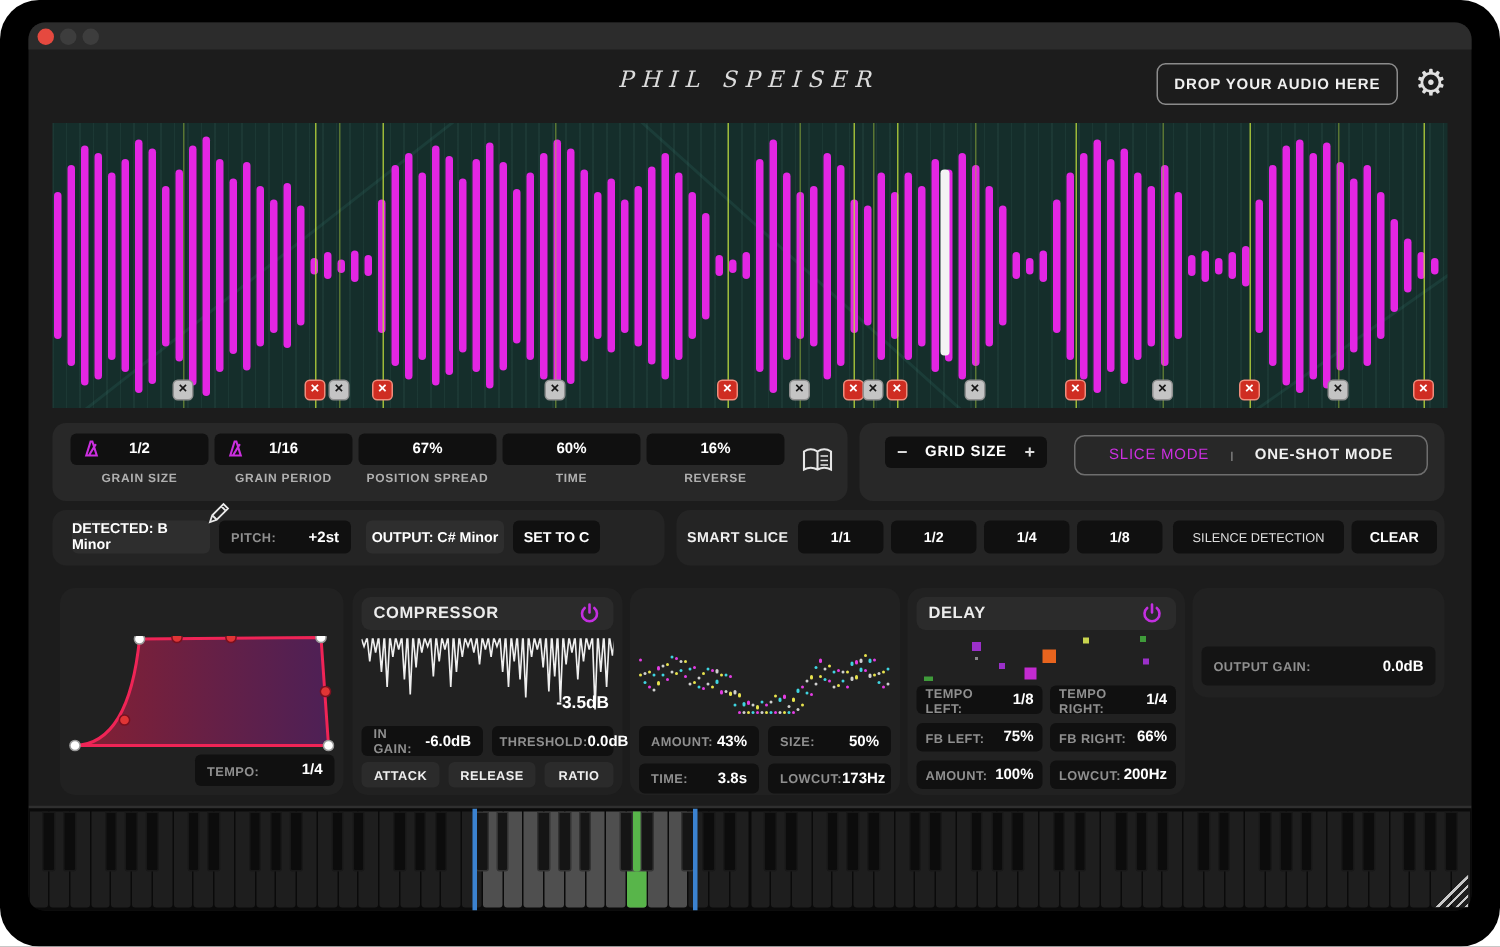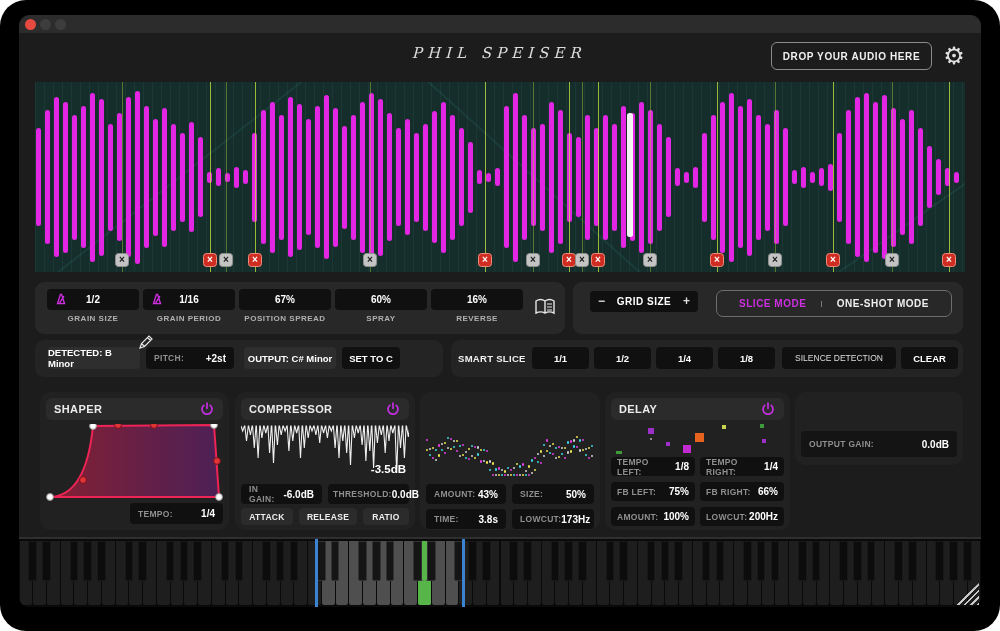--- a/index.html
+++ b/index.html
@@ -219,36 +219,36 @@
   <div class="vbox" style="left:143px;top:289px;width:92px;height:21px;">
     <svg class="abs" style="left:7px;top:3px;" width="14" height="14" viewBox="0 0 24 24">
         <path d="M6 20 L11 4 H13 L18 20 Z M9 20 L17 7" fill="none" stroke="#cc2fe0" stroke-width="2.4"></path>
       </svg>
     <span>1/16</span>
   </div>
   <div class="vlabel" style="left:143px;top:314px;width:92px;">GRAIN PERIOD</div>
   <div class="vbox" style="left:239px;top:289px;width:92px;height:21px;">67%</div>
   <div class="vlabel" style="left:239px;top:314px;width:92px;">POSITION SPREAD</div>
   <div class="vbox" style="left:335px;top:289px;width:92px;height:21px;">60%</div>
-  <div class="vlabel" style="left:335px;top:314px;width:92px;">SPRAY</div>
+  <div class="vlabel" style="left:335px;top:314px;width:92px;">TIME</div>
   <div class="vbox" style="left:431px;top:289px;width:92px;height:21px;">16%</div>
   <div class="vlabel" style="left:431px;top:314px;width:92px;">REVERSE</div>
   <svg class="abs" style="left:533px;top:296px;" width="24" height="24" viewBox="0 0 24 24">
     <path d="M3 5 C6 3 9 3 12 5 C15 3 18 3 21 5 V17 C18 15.5 15 15.5 12 17 C9 15.5 6 15.5 3 17 Z M12 5 V17" fill="none" stroke="#e6e6e6" stroke-width="1.4"></path>
     <path d="M14 8 H19 M14 11 H19 M14 14 H19" stroke="#e6e6e6" stroke-width="1"></path>
   </svg>
 
   <div class="abs rowpanel" style="left:573px;top:282px;width:390px;height:52px;"></div>
   <div class="vbox" style="left:590px;top:291px;width:108px;height:21px;">
     <span class="abs" style="left:8px;top:3px;color:#ddd;font-size:12px;">−</span>
     <span style="letter-spacing:.5px;">GRID SIZE</span>
     <span class="abs" style="right:8px;top:3px;color:#ddd;font-size:12px;">+</span>
   </div>
   <div class="abs modebox" style="left:716px;top:290px;width:236px;height:27px;">
-    <span style="color:#cc2fe0;font-size:10px;font-weight:bold;letter-spacing:.5px;">SLICE MODE</span>
+    <span style="color:#cc2fe0;font-size:10px;font-weight:normal;letter-spacing:.5px;">SLICE MODE</span>
     <span style="color:#8a8a8a;font-size:9px;">I</span>
     <span style="color:#f0f0f0;font-size:10px;font-weight:bold;letter-spacing:.5px;">ONE-SHOT MODE</span>
   </div>
 
   <div class="abs rowpanel" style="left:35px;top:340px;width:408px;height:37px;background:#242424;"></div>
   <div class="abs litebox" style="left:48px;top:347px;width:92px;height:22px;">DETECTED: B Minor</div>
   <svg class="abs" style="left:137px;top:333px;" width="18" height="18" viewBox="0 0 24 24">
     <path d="M4 20 L6 14 L16 4 L20 8 L10 18 Z M6 14 L10 18 M14 6 L18 10" fill="none" stroke="#e8e8e8" stroke-width="1.6"></path>
   </svg>
   <div class="pairbox" style="left:146px;top:347px;width:88px;height:22px;">
@@ -261,26 +261,20 @@
   <div class="abs rowpanel" style="left:451px;top:340px;width:512px;height:37px;background:#242424;"></div>
   <div class="abs" style="left:458px;top:353px;width:68px;color:#f0f0f0;font-size:9.5px;font-weight:bold;letter-spacing:.3px;">SMART SLICE</div>
   <div class="abs darkbtn" style="left:532px;top:347px;width:57px;height:22px;">1/1</div>
   <div class="abs darkbtn" style="left:594px;top:347px;width:57px;height:22px;">1/2</div>
   <div class="abs darkbtn" style="left:656px;top:347px;width:57px;height:22px;">1/4</div>
   <div class="abs darkbtn" style="left:718px;top:347px;width:57px;height:22px;">1/8</div>
   <div class="abs darkbtn" style="left:782px;top:347px;width:114px;height:22px;font-size:8.5px;font-weight:normal;color:#ddd;">SILENCE DETECTION</div>
   <div class="abs darkbtn" style="left:901px;top:347px;width:57px;height:22px;">CLEAR</div>
 
   <div class="abs fxpanel" style="left:40px;top:392px;width:189px;height:138px;"></div>
-  <div class="fxhead" style="left:46px;top:398px;width:177px;height:22px;">
-    <span>SHAPER</span>
-    <svg class="pwr" viewBox="0 0 24 24">
-        <path d="M12 3 V11 M7.2 6.5 a7.5 7.5 0 1 0 9.6 0" fill="none" stroke="#c32fe0" stroke-width="2.6" stroke-linecap="round"></path>
-      </svg>
-  </div>
   <svg class="abs" style="left:46px;top:424px;" width="177" height="78" id="shaper-svg">
     <defs>
         <linearGradient id="shGrad" x1="0" y1="0" x2="1" y2="0">
       <stop offset="0" stop-color="#d81f3f" stop-opacity="0.55"></stop>
           <stop offset="1" stop-color="#7a1f8a" stop-opacity="0.5"></stop>
     </linearGradient>
       </defs>
     <path id="shaper-path" fill="url(#shGrad)" stroke="#ef2456" stroke-width="2" d="M4,73 Q40,72 47,2 L168,1 L173,73 L4,73 Z"></path>
     <g id="shaper-dots">
         <circle cx="4" cy="73" r="3.4" fill="#fff" stroke="#999"></circle>

